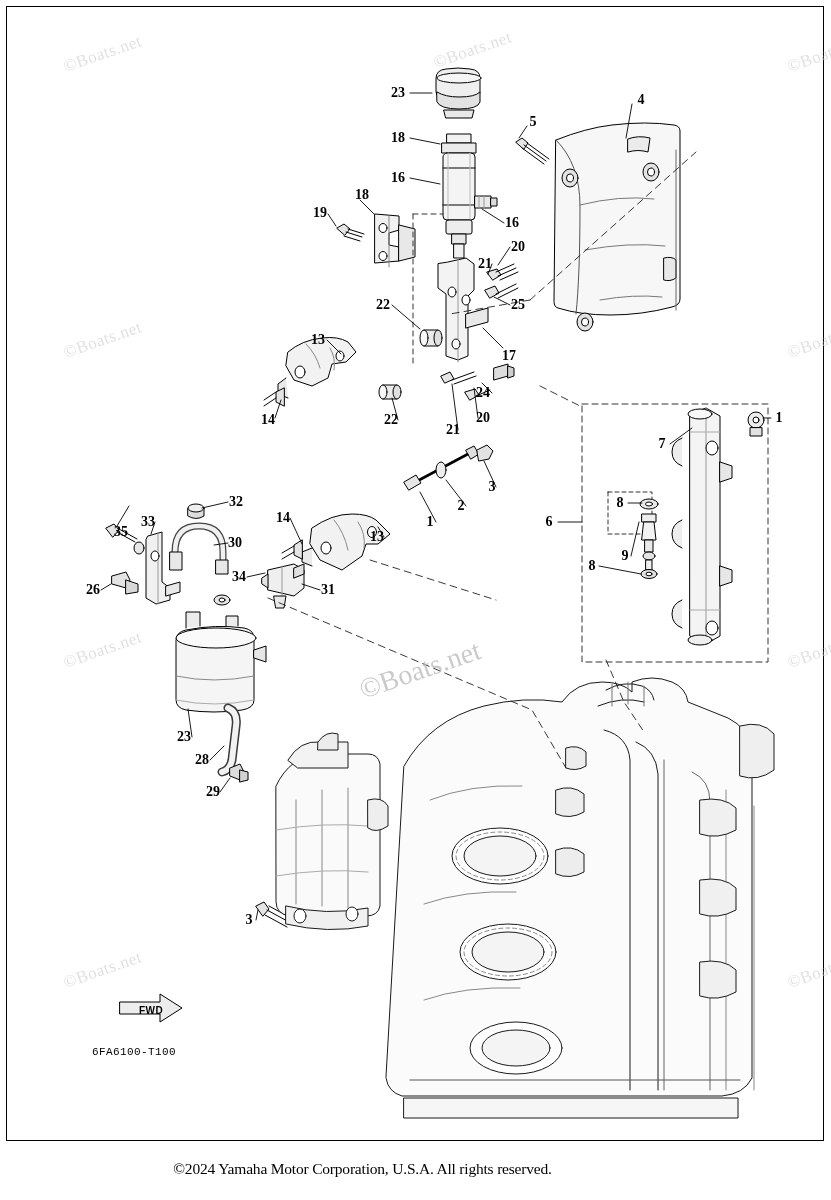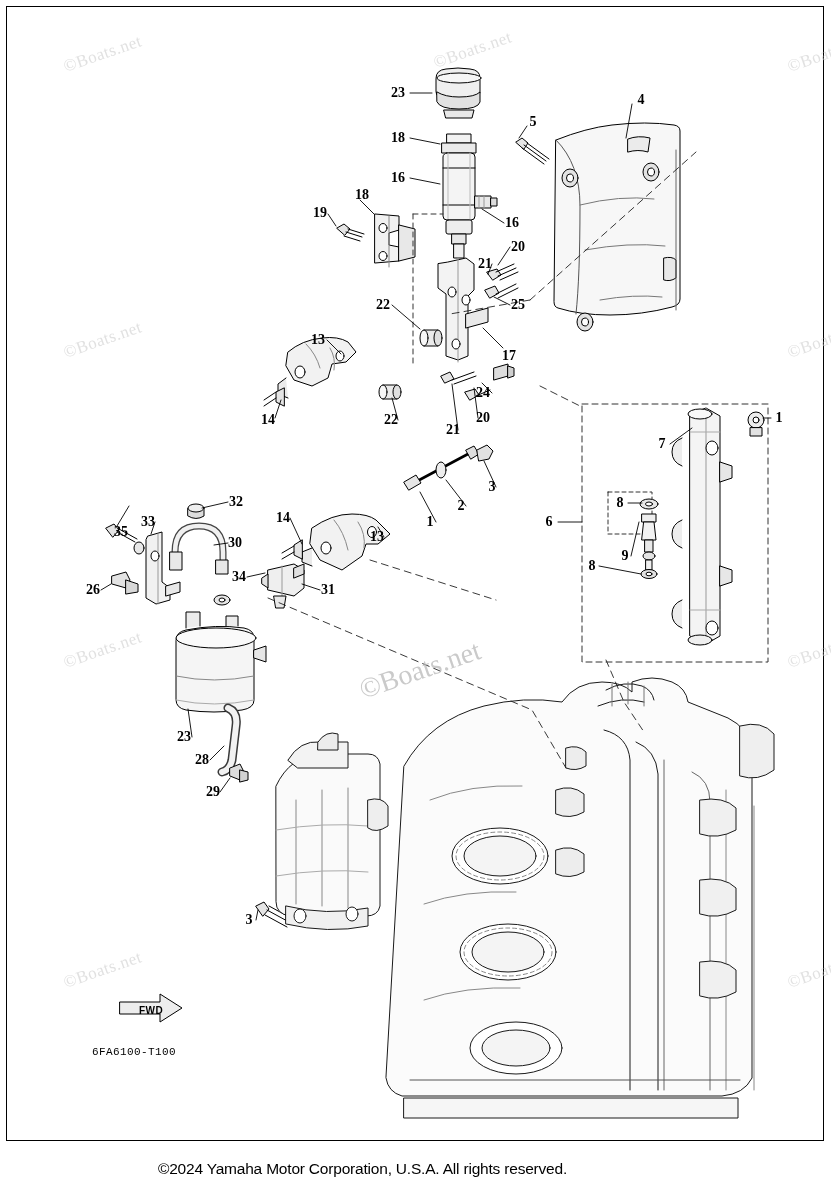--- a/index.html
+++ b/index.html
@@ -52,21 +52,21 @@
     font-family: "Liberation Mono", monospace;
     font-size: 11px;
     letter-spacing: 0.4px;
   }
   .copyright {
     position: absolute;
     left: 0;
     top: 1160px;
     width: 725px;
     text-align: center;
-    font-family: Liberation Sans, sans-serif;
+    font-family: Liberation Serif, serif;
     font-size: 15.5px;
     letter-spacing: -0.2px;
   }
   .wm {
     position: absolute;
     font-family: "Liberation Serif", serif;
     color: #c9c9c9;
     opacity: 0.55;
     white-space: nowrap;
     transform: rotate(-19deg);

